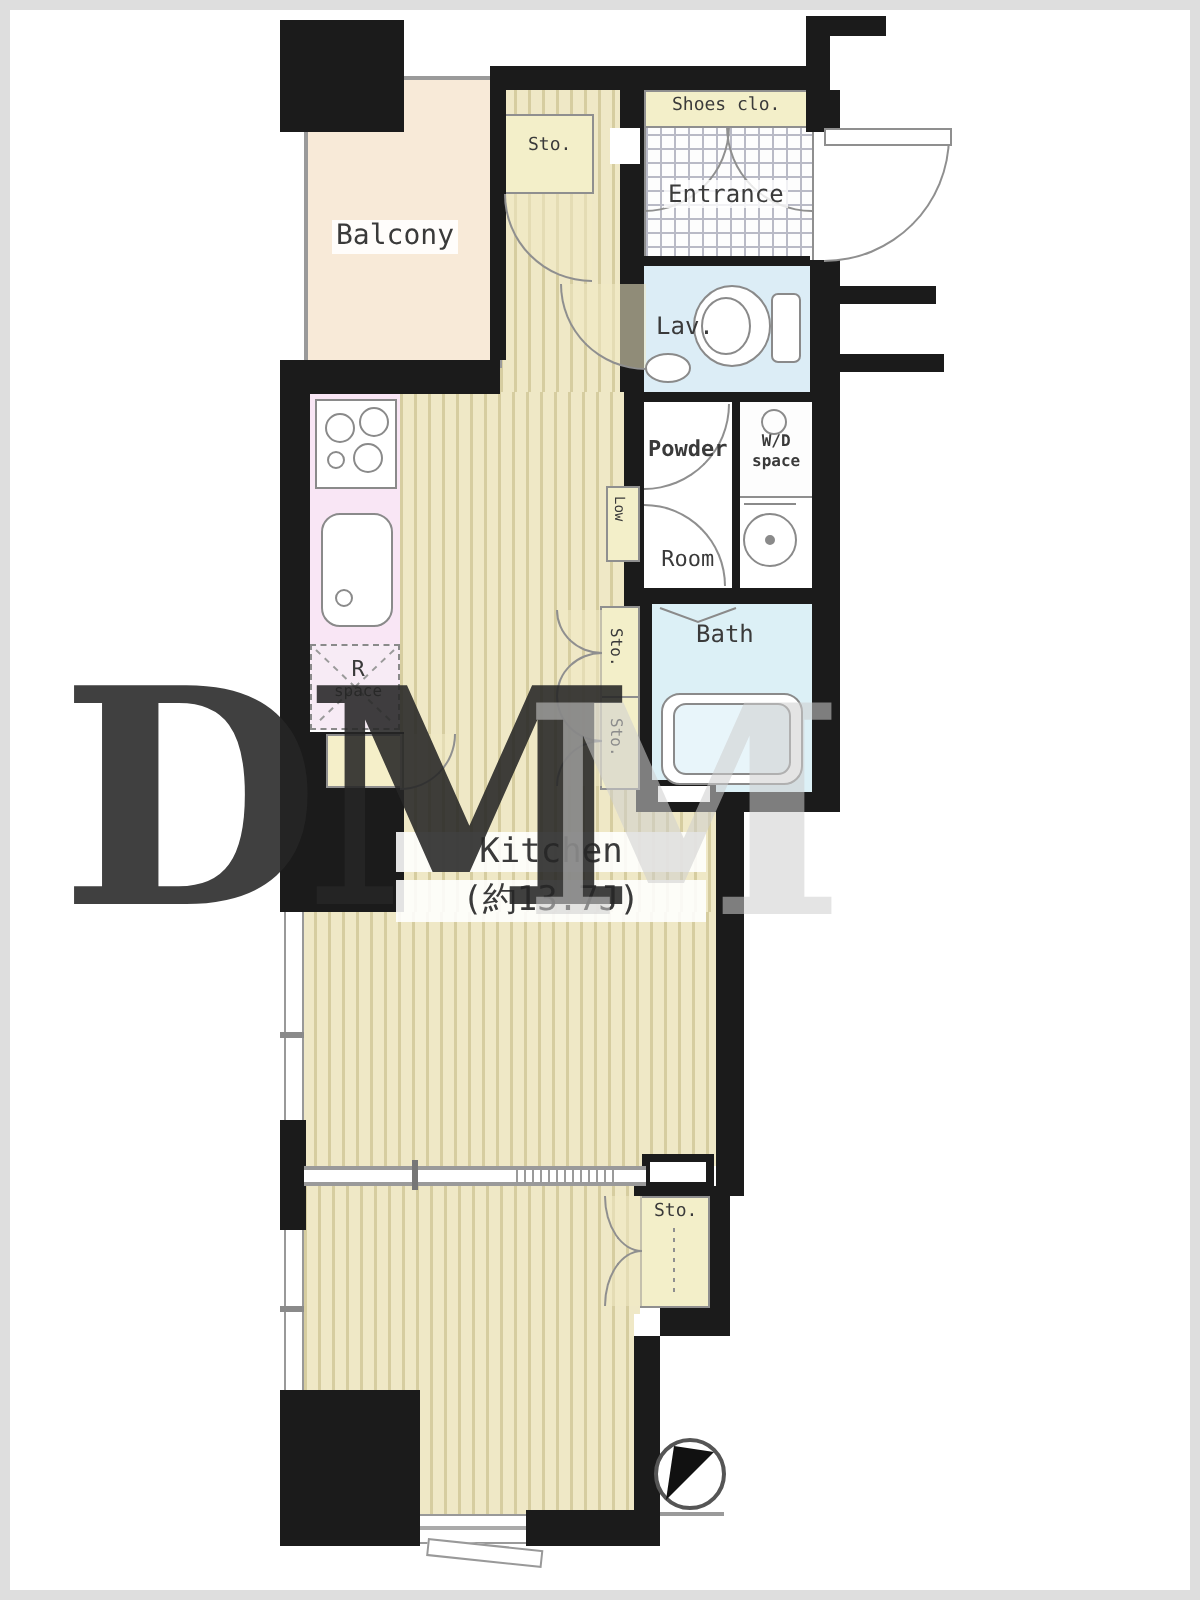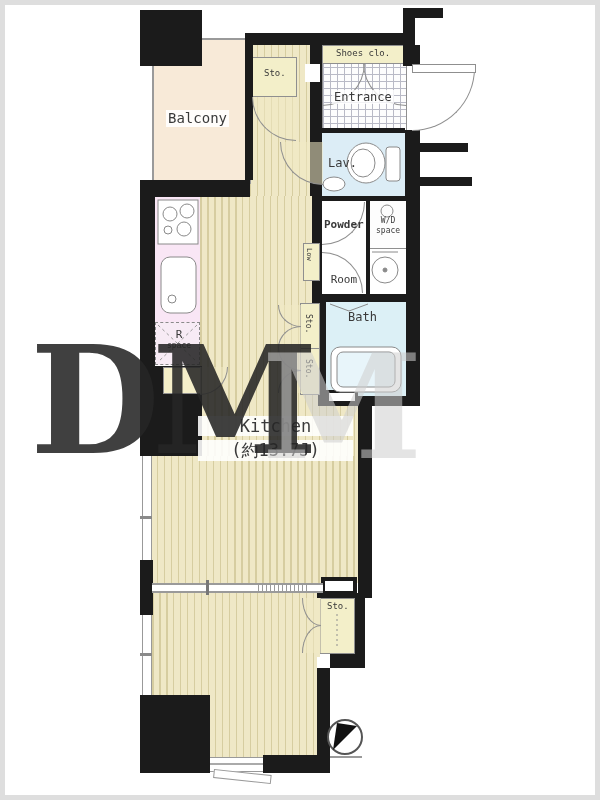--- a/index.html
+++ b/index.html
@@ -171,21 +171,21 @@
     <g>
       <circle cx="345" cy="737" r="17" fill="#ffffff" stroke="#555" stroke-width="2"></circle>
       <path d="M333,750 L357,726 L337,723 Z" fill="#111111"></path>
     </g>
   </svg>
 
   <div class="abs lbl" style="left:166px;top:110px;font-size:14px;">Balcony</div>
   <div class="abs lbl" style="left:334px;top:48px;font-size:9px;background:transparent;">Shoes clo.</div>
   <div class="abs lbl nobg" style="left:332px;top:90px;font-size:12px;background:rgba(255,255,255,.8);">Entrance</div>
   <div class="abs lbl nobg" style="left:326px;top:156px;font-size:12px;background:transparent;">Lav.</div>
-  <div class="abs lbl" style="left:374px;top:216px;font-size:8px;background:transparent;">
+  <div class="abs lbl" style="left:374px;top:216px;font-size:8px;background:transparent;font-weight:bold;">
     <span style="display:block;">W/D</span>
     <span style="display:block;">space</span>
   </div>
   <div class="abs lbl" style="left:322px;top:218px;font-size:11px;background:transparent;">
     <span style="display:block;font-weight:bold;">Powder</span>
     <span style="display:block;margin-top:42px;">Room</span>
   </div>
   <div class="abs lbl nobg" style="left:346px;top:310px;font-size:12px;background:transparent;">Bath</div>
   <div class="abs lbl" style="left:196px;top:412px;width:155px;font-size:17px;background:transparent;">
     <span style="display:block;background:rgba(255,255,255,.88);margin-top:4px;">Kitchen</span>

